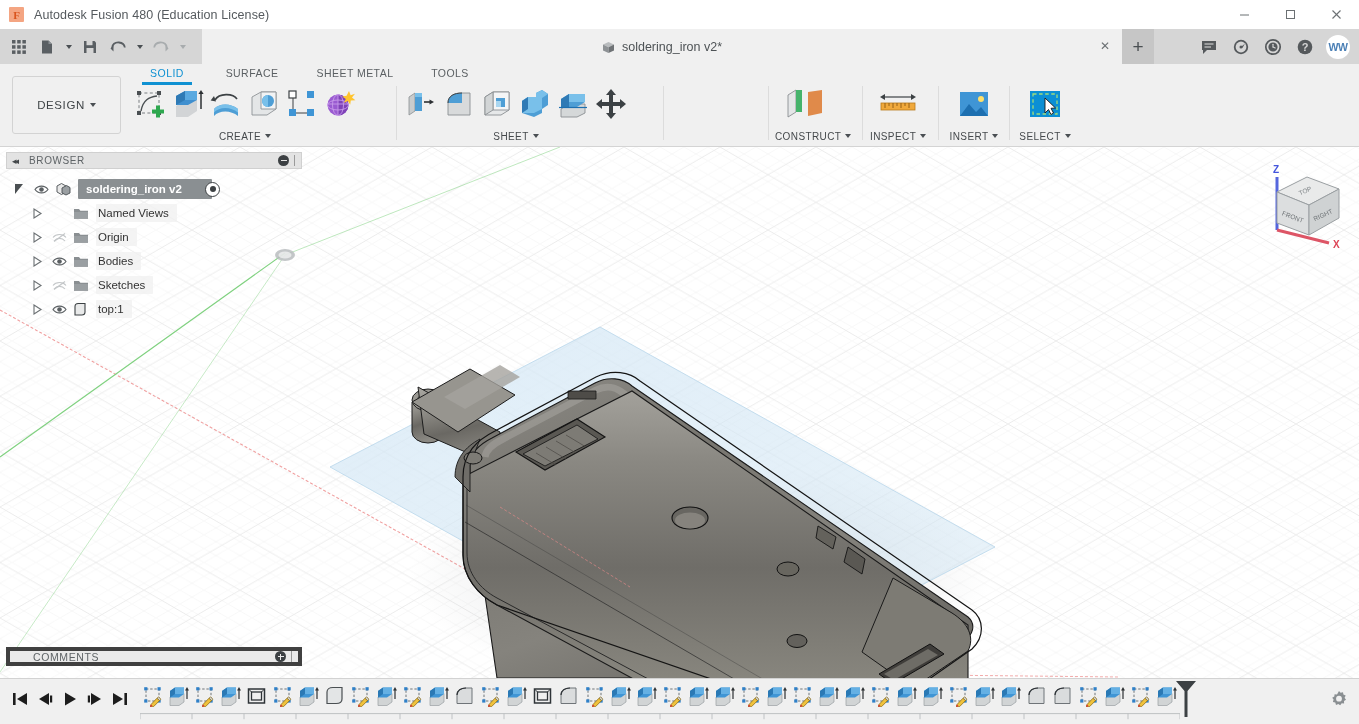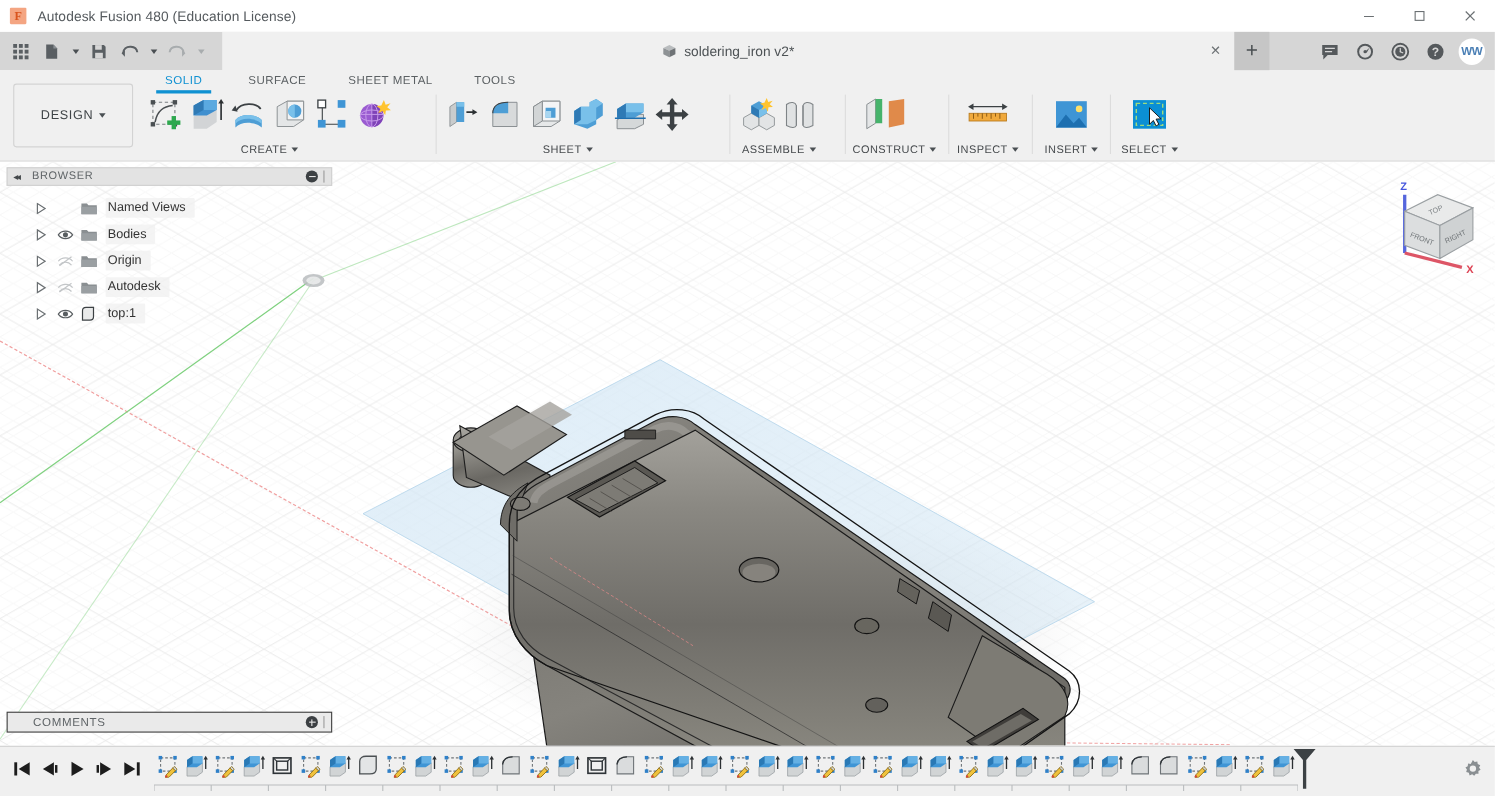--- a/index.html
+++ b/index.html
@@ -174,21 +174,21 @@
     display: flex; align-items: center; justify-content: center;
   }
   .root-dot::after { content:''; width:6px; height:6px; border-radius:50%; background:#3c4043; }
 
   
   .viewcube { position: absolute; right: 6px; top: 8px; width: 104px; height: 100px; }
 
   
   .comments {
     position: absolute; left: 6px; top: 647px; width: 296px; height: 19px;
-    background: #eaeaea; border: 1px solid #404040;
+    background: #eaeaea; border: 4px solid #404040;
     display: flex; align-items: center; padding: 0 5px;
   }
   .comments .lbl { font-size: 10.5px; color: #5f6467; letter-spacing: 0.6px; margin-left: 18px; }
   .circ-plus {
     width: 11px; height: 11px; border-radius: 50%; background: #3c4043;
     position: relative;
   }
   .circ-plus::before { content:''; position:absolute; left:2.5px; top:4.75px; width:6px; height:1.5px; background:#eaeaea; }
   .circ-plus::after  { content:''; position:absolute; left:4.75px; top:2.5px; width:1.5px; height:6px; background:#eaeaea; }
 
@@ -511,46 +511,20 @@
             </g>
           </svg>
         </div>
       </div>
       <div class="panel-label">
         <span>SHEET</span>
         <i class="caret-dn"></i>
       </div>
     </div>
 
-    <div class="panel" style="left:670px">
-      <div class="panel-items">
-        <div class="tool">
-          <svg width="34" height="34" viewBox="0 0 34 34">
-            <path d="M4 20 L11 16 L18 20 L18 27 L11 31 L4 27 Z" fill="#e2e4e5" stroke="#8a8f92" stroke-width="0.8"></path>
-            <path d="M18 20 L25 16 L32 20 L32 27 L25 31 L18 27 Z" fill="#e2e4e5" stroke="#8a8f92" stroke-width="0.8"></path>
-            <path d="M11 9 L18 5 L25 9 L25 16 L18 20 L11 16 Z" fill="#4e9ed5"></path>
-            <path d="M11 9 L18 13 L18 20 L11 16 Z" fill="#2f7ab5"></path>
-            <path d="M18 13 L25 9 L25 16 L18 20 Z" fill="#79c0ea"></path>
-            <path d="M25 2 l1.4 3.8 l4 -1.2 l-2.7 3.2 l3 2.5 l-4.1 0.2 l-0.5 4 l-2.2 -3.4 l-3.6 1.8 l1.8 -3.6 l-3.2 -2.3 l4 -0.6 z" fill="#ffc42e"></path>
-          </svg>
-        </div>
-        <div class="tool">
-          <svg width="34" height="34" viewBox="0 0 34 34">
-            <path d="M5 8 C9 5 13 6 14 9 L14 27 C13 30 9 29 5 27 Z" fill="#e0e2e3" stroke="#7f8487" stroke-width="1"></path>
-            <path d="M29 8 C25 5 21 6 20 9 L20 27 C21 30 25 29 29 27 Z" fill="#e0e2e3" stroke="#7f8487" stroke-width="1"></path>
-            <path d="M14 9 L14 27" stroke="#7f8487" stroke-width="1"></path>
-            <path d="M20 9 L20 27" stroke="#7f8487" stroke-width="1"></path>
-          </svg>
-        </div>
-      </div>
-      <div class="panel-label">
-        <span>ASSEMBLE</span>
-        <i class="caret-dn"></i>
-      </div>
-    </div>
 
     <div class="panel" style="left:775px">
       <div class="panel-items">
         <div class="tool" style="width:62px">
           <svg width="48" height="34" viewBox="0 0 48 34">
             <path d="M6 8 L14 3 L14 25 L6 30 Z" fill="#e4e6e7" stroke="#8a8f92" stroke-width="0.9"></path>
             <path d="M14 3 L20 3 L20 25 L14 25 Z" fill="#45b36b"></path>
             <path d="M26 5 L40 3 L40 26 L26 29 Z" fill="#e08a4a"></path>
           </svg>
         </div>
@@ -766,20 +740,41 @@
     <span class="collapse-arrows">◂◂</span>
     <span class="lbl">BROWSER</span>
     <span class="hdr-right">
       <span class="circ-minus"></span>
       <span class="grip"></span>
     </span>
   </div>
 
   <div class="tree">
 
+    <div class="trow root">
+      <span class="twist">
+        <svg width="12" height="12" viewBox="0 0 12 12">
+            <path d="M2 1 L2 11 L10 1 Z" fill="#4a4f52"></path>
+          </svg>
+      </span>
+      <span class="eye">
+        <svg width="15" height="11" viewBox="0 0 15 11">
+          <path d="M1 5.5 C4 1 11 1 14 5.5 C11 10 4 10 1 5.5 Z" fill="none" stroke="#5a5f62" stroke-width="1.1"></path>
+          <circle cx="7.5" cy="5.5" r="2.3" fill="#5a5f62"></circle>
+        </svg>
+      </span>
+      <span class="ticon">
+        <svg width="16" height="15" viewBox="0 0 16 15">
+          <path d="M2 4 L6.5 1.5 L11 4 L11 10 L6.5 12.5 L2 10 Z" fill="#e8e8e8" stroke="#5a5f62" stroke-width="1"></path>
+          <path d="M7 6 L11.5 3.5 L15 5.5 L15 11 L11 13 L7 11 Z" fill="#9a9fa2" stroke="#4a4f52" stroke-width="0.9"></path>
+        </svg>
+      </span>
+      <span class="tlabel">soldering_iron v2</span>
+      <span class="root-dot"></span>
+    </div>
 
 
     <div class="trow" style="padding-left:18px">
       <span class="twist">
         <svg width="11" height="11" viewBox="0 0 11 11">
             <path d="M2 1 L2 10 L9 5.5 Z" fill="none" stroke="#6b7073" stroke-width="1.1"></path>
           </svg>
       </span>
       <span class="eye"></span>
       <span class="ticon">
@@ -792,20 +787,42 @@
     </div>
 
     <div class="trow" style="padding-left:18px">
       <span class="twist">
         <svg width="11" height="11" viewBox="0 0 11 11">
             <path d="M2 1 L2 10 L9 5.5 Z" fill="none" stroke="#6b7073" stroke-width="1.1"></path>
           </svg>
       </span>
       <span class="eye">
         <svg width="15" height="11" viewBox="0 0 15 11">
+          <path d="M1 5.5 C4 1.5 11 1.5 14 5.5" fill="none" stroke="#c3c6c8" stroke-width="1.1"></path>
+          <path d="M2 9 C5 5.5 10 5.5 13 9" fill="none" stroke="#c3c6c8" stroke-width="1.1"></path>
+          <line x1="2" y1="9.5" x2="13" y2="1.5" stroke="#c3c6c8" stroke-width="1.1"></line>
+        </svg>
+      </span>
+      <span class="ticon">
+        <svg width="16" height="13" viewBox="0 0 16 13">
+          <path d="M1 2 h5 l1.4 1.7 h7.6 v8 h-14 z" fill="#8a8f92"></path>
+          <rect x="1" y="5" width="14" height="6.7" fill="#9a9fa2"></rect>
+        </svg>
+      </span>
+      <span class="tlabel">Origin</span>
+    </div>
+
+    <div class="trow" style="padding-left:18px">
+      <span class="twist">
+        <svg width="11" height="11" viewBox="0 0 11 11">
+            <path d="M2 1 L2 10 L9 5.5 Z" fill="none" stroke="#6b7073" stroke-width="1.1"></path>
+          </svg>
+      </span>
+      <span class="eye">
+        <svg width="15" height="11" viewBox="0 0 15 11">
           <path d="M1 5.5 C4 1 11 1 14 5.5 C11 10 4 10 1 5.5 Z" fill="none" stroke="#5a5f62" stroke-width="1.1"></path>
           <circle cx="7.5" cy="5.5" r="2.3" fill="#5a5f62"></circle>
         </svg>
       </span>
       <span class="ticon">
         <svg width="16" height="13" viewBox="0 0 16 13">
           <path d="M1 2 h5 l1.4 1.7 h7.6 v8 h-14 z" fill="#8a8f92"></path>
           <rect x="1" y="5" width="14" height="6.7" fill="#9a9fa2"></rect>
         </svg>
       </span>
@@ -824,43 +841,21 @@
           <path d="M2 9 C5 5.5 10 5.5 13 9" fill="none" stroke="#c3c6c8" stroke-width="1.1"></path>
           <line x1="2" y1="9.5" x2="13" y2="1.5" stroke="#c3c6c8" stroke-width="1.1"></line>
         </svg>
       </span>
       <span class="ticon">
         <svg width="16" height="13" viewBox="0 0 16 13">
           <path d="M1 2 h5 l1.4 1.7 h7.6 v8 h-14 z" fill="#8a8f92"></path>
           <rect x="1" y="5" width="14" height="6.7" fill="#9a9fa2"></rect>
         </svg>
       </span>
-      <span class="tlabel">Origin</span>
-    </div>
-
-    <div class="trow" style="padding-left:18px">
-      <span class="twist">
-        <svg width="11" height="11" viewBox="0 0 11 11">
-            <path d="M2 1 L2 10 L9 5.5 Z" fill="none" stroke="#6b7073" stroke-width="1.1"></path>
-          </svg>
-      </span>
-      <span class="eye">
-        <svg width="15" height="11" viewBox="0 0 15 11">
-          <path d="M1 5.5 C4 1.5 11 1.5 14 5.5" fill="none" stroke="#c3c6c8" stroke-width="1.1"></path>
-          <path d="M2 9 C5 5.5 10 5.5 13 9" fill="none" stroke="#c3c6c8" stroke-width="1.1"></path>
-          <line x1="2" y1="9.5" x2="13" y2="1.5" stroke="#c3c6c8" stroke-width="1.1"></line>
-        </svg>
-      </span>
-      <span class="ticon">
-        <svg width="16" height="13" viewBox="0 0 16 13">
-          <path d="M1 2 h5 l1.4 1.7 h7.6 v8 h-14 z" fill="#8a8f92"></path>
-          <rect x="1" y="5" width="14" height="6.7" fill="#9a9fa2"></rect>
-        </svg>
-      </span>
-      <span class="tlabel">Autodesk</span>
+      <span class="tlabel">Sketches</span>
     </div>
 
     <div class="trow" style="padding-left:18px">
       <span class="twist">
         <svg width="11" height="11" viewBox="0 0 11 11">
             <path d="M2 1 L2 10 L9 5.5 Z" fill="none" stroke="#6b7073" stroke-width="1.1"></path>
           </svg>
       </span>
       <span class="eye">
         <svg width="15" height="11" viewBox="0 0 15 11">

